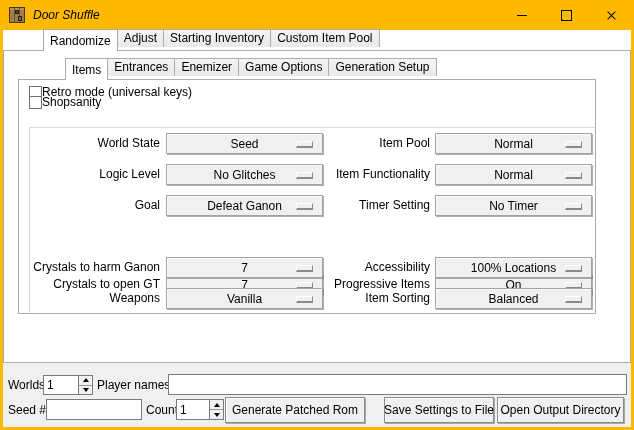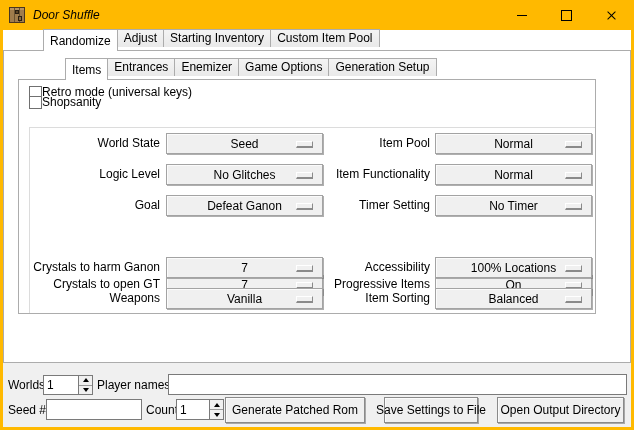--- a/index.html
+++ b/index.html
@@ -245,21 +245,21 @@
           </div>
         <div class="spin-btn">
             <div class="tri-down"></div>
           </div>
       </div>
     </div>
 
     <div class="btn" style="left:222px; top:34px; width:140px;">
       <span>Generate Patched Rom</span>
     </div>
-    <div class="btn" style="left:381px; top:34px; width:94px;">
+    <div class="btn" style="left:381px; top:34px; width:110px;">
       <span>Save Settings to File</span>
     </div>
     <div class="btn" style="left:494px; top:34px; width:127px;text-align:center;">
       <span>Open Output Directory</span>
     </div>
   </div>
 
 </div>
 
 </body></html>

